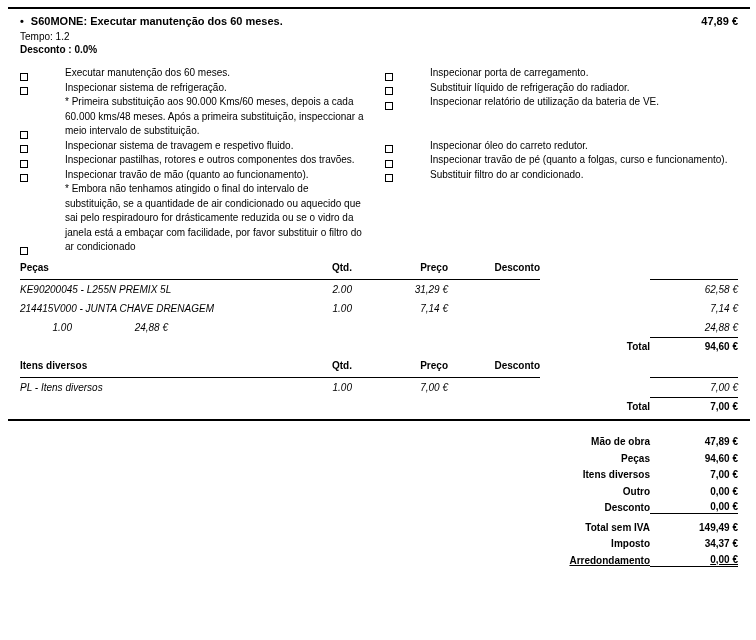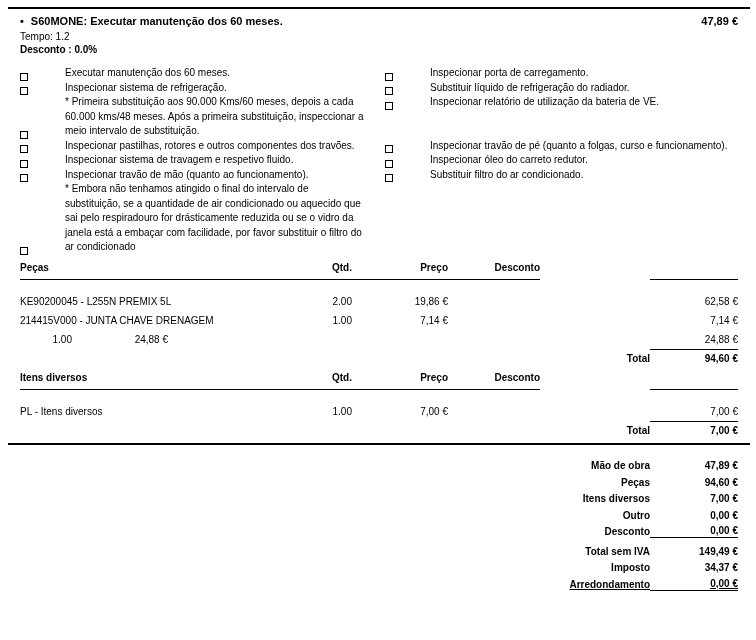--- a/index.html
+++ b/index.html
@@ -36,21 +36,21 @@
 
   .t-head { display: flex; align-items: stretch; margin-top: 7px; font-weight: bold; line-height: 12px; }
   .t-head-left { width: 520px; display: flex; border-bottom: 1.5px solid #000; padding-bottom: 5px; }
   .t-head-spacer { flex: 1; }
   .t-head-amt { width: 88px; border-bottom: 1.5px solid #000; }
   .col-name { width: 280px; text-align: left; }
   .col-qty { width: 52px; text-align: right; }
   .col-price { width: 96px; text-align: right; }
   .col-disc { width: 92px; text-align: right; }
   .col-amt { flex: 1; text-align: right; }
-  .t-rows { margin-top: 12px; }
+  .t-rows { margin-top: 0; font-style: italic; }
   .t-row { display: flex; line-height: 19px; }
   .t-total-line { margin-left: auto; width: 88px; border-top: 1.2px solid #000; }
   .t-total { display: flex; justify-content: flex-end; font-weight: bold; line-height: 18px; }
   .t-total .tvalue { width: 88px; text-align: right; }
   .tbl-misc .t-head { margin-top: 4px; }
 
   .summary { margin-top: 11px; }
   .s-row { display: flex; justify-content: flex-end; align-items: flex-end; font-weight: bold; height: 16.5px; }
   .s-label { text-align: right; line-height: 12px; }
   .s-value { width: 88px; text-align: right; line-height: 12px; }
@@ -100,35 +100,35 @@
           <span class="check-text w-left">* Primeira substituição aos 90.000 Kms/60 meses, depois a cada 60.000 kms/48 meses. Após a primeira substituição, inspeccionar a meio intervalo de substituição.</span>
         </div>
         <div class="check-item">
           <span class="checkbox"></span>
           <span class="check-text w-right">Inspecionar relatório de utilização da bateria de VE.</span>
         </div>
       </div>
       <div class="pair">
         <div class="check-item">
           <span class="checkbox"></span>
+          <span class="check-text w-left">Inspecionar sistema de travagem e respetivo fluido.</span>
+        </div>
+        <div class="check-item">
+          <span class="checkbox"></span>
+          <span class="check-text w-right">Inspecionar óleo do carreto redutor.</span>
+        </div>
+      </div>
+      <div class="pair">
+        <div class="check-item">
+          <span class="checkbox"></span>
           <span class="check-text w-left">Inspecionar pastilhas, rotores e outros componentes dos travões.</span>
         </div>
         <div class="check-item">
           <span class="checkbox"></span>
           <span class="check-text w-right">Inspecionar travão de pé (quanto a folgas, curso e funcionamento).</span>
-        </div>
-      </div>
-      <div class="pair">
-        <div class="check-item">
-          <span class="checkbox"></span>
-          <span class="check-text w-left">Inspecionar sistema de travagem e respetivo fluido.</span>
-        </div>
-        <div class="check-item">
-          <span class="checkbox"></span>
-          <span class="check-text w-right">Inspecionar óleo do carreto redutor.</span>
         </div>
       </div>
       <div class="pair">
         <div class="check-item">
           <span class="checkbox"></span>
           <span class="check-text w-left">Inspecionar travão de mão (quanto ao funcionamento).</span>
         </div>
         <div class="check-item">
           <span class="checkbox"></span>
           <span class="check-text w-right">Substituir filtro do ar condicionado.</span>
@@ -151,21 +151,21 @@
           <span class="col-price">Preço</span>
           <span class="col-disc">Desconto</span>
         </div>
         <div class="t-head-spacer"></div>
         <div class="t-head-amt"></div>
       </div>
       <div class="t-rows">
         <div class="t-row">
           <span class="col-name">KE90200045 - L255N PREMIX 5L</span>
           <span class="col-qty">2.00</span>
-          <span class="col-price">19,86 €</span>
+          <span class="col-price">31,29 €</span>
           <span class="col-disc"></span>
           <span class="col-amt">62,58 €</span>
         </div>
         <div class="t-row">
           <span class="col-name">214415V000 - JUNTA CHAVE DRENAGEM</span>
           <span class="col-qty">1.00</span>
           <span class="col-price">7,14 €</span>
           <span class="col-disc"></span>
           <span class="col-amt">7,14 €</span>
         </div>

